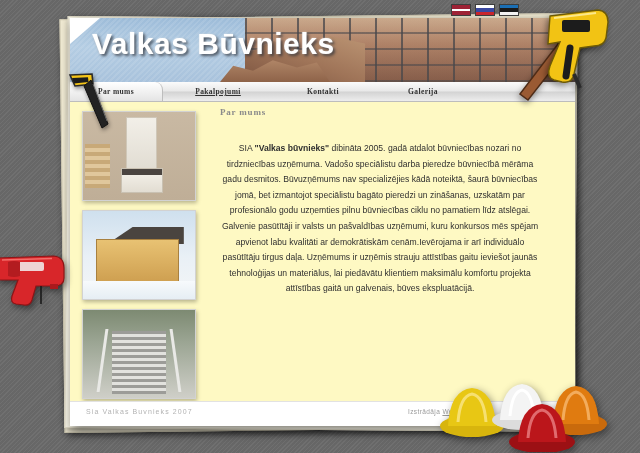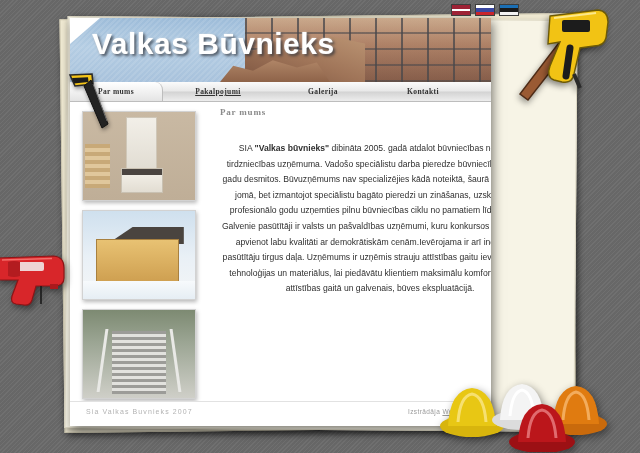--- a/index.html
+++ b/index.html
@@ -29,22 +29,22 @@
   .fl-ee i:nth-child(2){background:#1a1a1a;}
   .fl-ee i:nth-child(3){background:#f2f2f2;}
 
   
   .paper-back2{position:absolute;left:62px;top:16px;width:510px;height:412px;
       background:#efe9d2;border:1px solid #cfc9b2;transform:rotate(-.7deg);
       box-shadow:2px 3px 7px rgba(0,0,0,.45);}
   .paper-back1{position:absolute;left:66px;top:18px;width:508px;height:410px;
       background:#f7f4e6;border:1px solid #ddd8c4;transform:rotate(.45deg);
       box-shadow:2px 3px 6px rgba(0,0,0,.35);}
-  .page{position:absolute;left:70px;top:18px;width:421px;height:408px;
-      background:#ffffff;box-shadow:2px 4px 10px rgba(0,0,0,.5);
+  .page{position:absolute;left:70px;top:18px;width:505px;height:408px;
+      background:#fef9c3;box-shadow:2px 4px 10px rgba(0,0,0,.5);
       overflow:hidden;}
 
   
   .banner{position:absolute;left:0;top:0;width:505px;height:64px;overflow:hidden;
       background:linear-gradient(180deg,#9dbcd9 0%,#b4cde3 45%,#a8c2dc 100%);}
   .banner .sky{position:absolute;inset:0;
       background-image:repeating-linear-gradient(135deg,rgba(255,255,255,.10) 0 2px,rgba(0,0,0,0) 2px 4px);}
   .scaffold{position:absolute;right:0;top:0;width:330px;height:64px;
       background:
         linear-gradient(180deg,rgba(120,120,120,.0) 0,rgba(90,80,70,.15) 100%),
@@ -166,22 +166,22 @@
       <div class="sky"></div>
       <div class="scaffold"></div>
       <div class="debris"></div>
       <div class="brand">Valkas Būvnieks</div>
       <div class="corner-fold"></div>
     </div>
 
     <div class="nav">
       <div class="nav-item ni0 active">Par mums</div>
       <div class="nav-item ni1">Pakalpojumi</div>
+      <div class="nav-item ni3">Kontakti</div>
       <div class="nav-item ni2">Galerija</div>
-      <div class="nav-item ni3">Kontakti</div>
     </div>
 
     <div class="content">
 
       <div class="thumbs">
         <div class="thumb th1">
           <div class="stair"></div>
         </div>
         <div class="thumb th2">
           <div class="roof"></div>

